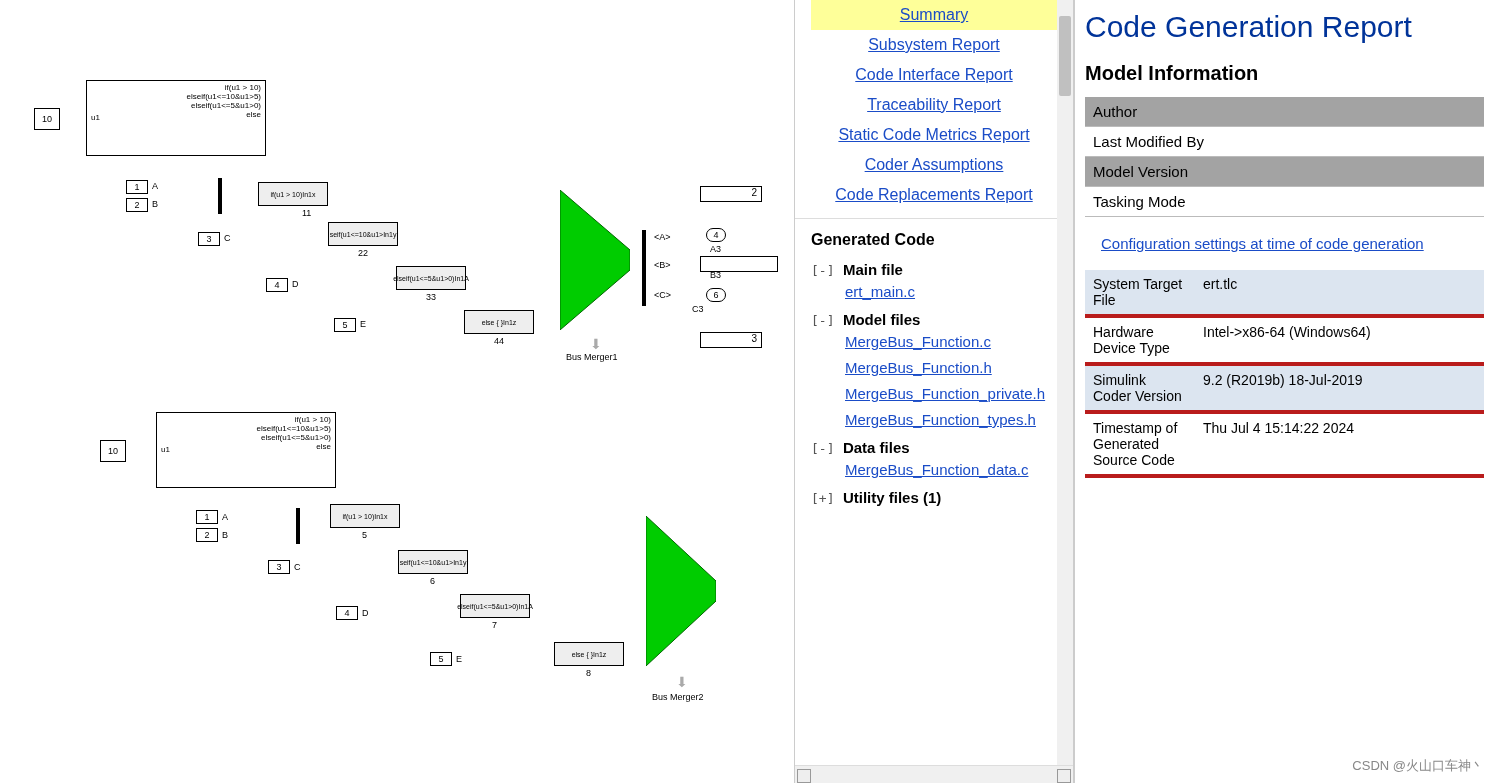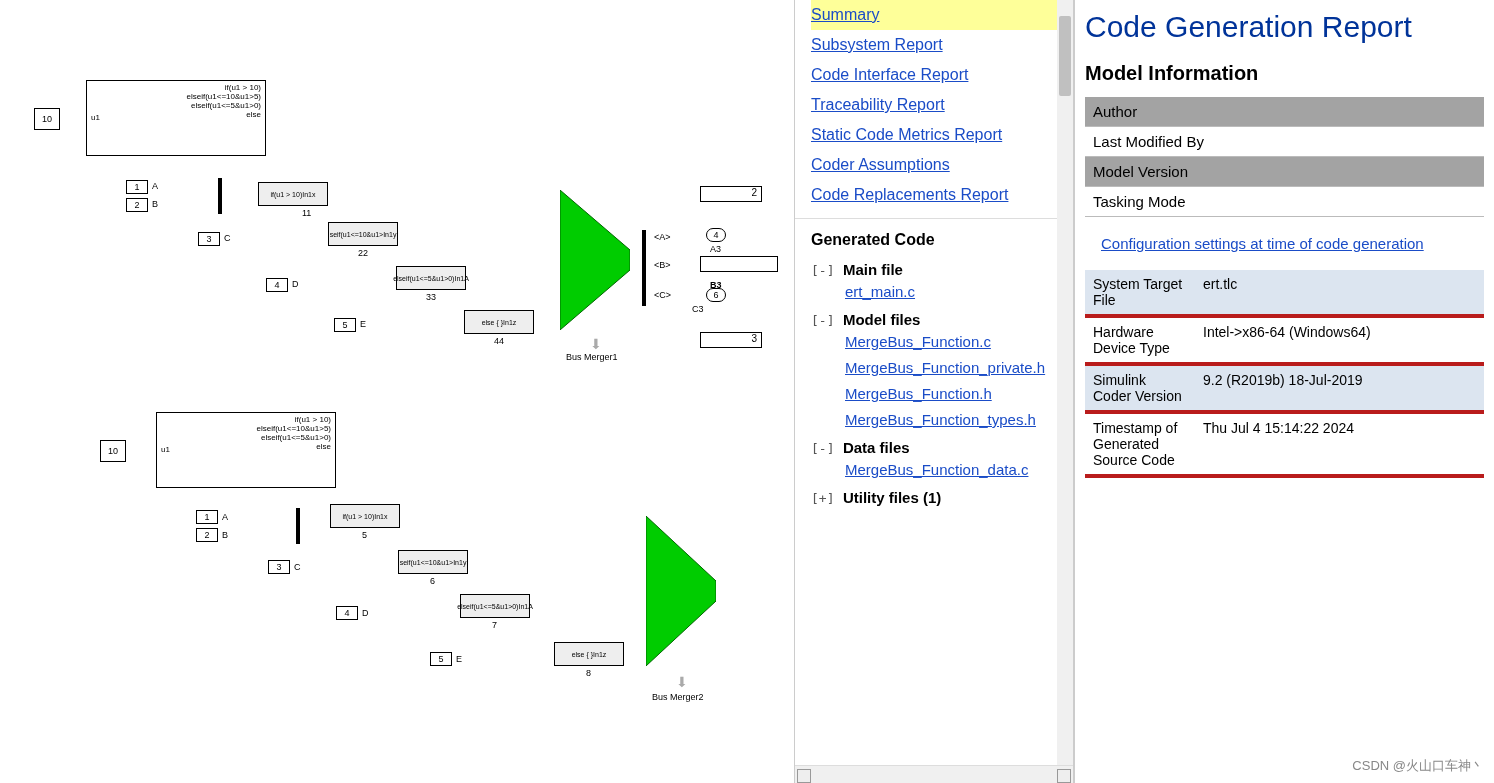--- a/index.html
+++ b/index.html
@@ -3,21 +3,21 @@
 <meta charset="utf-8">
 <style>
   * { box-sizing: border-box; margin: 0; padding: 0; }
   body { font-family: "Segoe UI", Arial, sans-serif; width: 1494px; height: 783px; display: flex; overflow: hidden; background: #fff; }
   .canvas { width: 795px; height: 783px; position: relative; background: #fff; border-right: 1px solid #ccc;}
   .toc-panel { width: 280px; height: 783px; border-right: 2px solid #ccc; background: #fff; position: relative; overflow: hidden; }
   .toc-scroll { overflow-y: scroll; height: 740px; }
   .report-panel { flex: 1; height: 783px; padding: 10px 10px 0 10px; overflow: hidden; }
   .toc-panel h3 { font-size: 17px; padding: 14px 0 10px 16px; font-weight: bold;}
   .toc-links { padding: 0 16px 8px 16px;}
-  .toc-links a { display: block; color: #1a4cc7; text-decoration: underline; padding: 6px 0; font-size: 16px; cursor: pointer;}
+  .toc-links a { display: block; color: #1a4cc7; text-decoration: underline; padding: 6px 0; font-size: 16px; cursor: pointer; text-align: center;}
   .toc-links a.sel { background: #feff99; }
   .gen-head { padding: 12px 16px 6px 16px; font-size: 16px; font-weight: bold; border-top: 1px solid #ddd;}
   .tree { padding: 0 8px 6px 16px; }
   .tree-group { margin: 6px 0; }
   .tree-group .tg { color: #555; font-family: Consolas, monospace; font-size: 13px; margin-right: 4px; cursor: pointer;}
   .tree-group .lbl { font-weight: bold; font-size: 15px;}
   .tree-file { padding: 4px 0 4px 34px;}
   .tree-file a { color: #1a4cc7; text-decoration: underline; font-size: 15px; cursor: pointer;}
   .h-scroll { position: absolute; bottom: 0; left: 0; right: 0; height: 18px; background: #f0f0f0; border-top: 1px solid #ddd;}
   .h-scroll::before, .h-scroll::after { content: ''; position: absolute; top: 3px; width: 12px; height: 12px; border: 1px solid #999; background: #eee;}
@@ -107,21 +107,21 @@
     </svg>
   <div class="arrow-down" style="left:590px; top:336px;">⬇</div>
   <div class="lbl-tiny" style="left:566px; top:352px;">Bus Merger1</div>
   <div class="demux" style="left:642px; top:230px; height:76px;"></div>
   <div class="lbl-tiny" style="left:654px; top:232px;">&lt;A&gt;</div>
   <div class="lbl-tiny" style="left:654px; top:260px;">&lt;B&gt;</div>
   <div class="lbl-tiny" style="left:654px; top:290px;">&lt;C&gt;</div>
   <div class="blk blk-port" style="left:706px; top:228px;">4</div>
   <div class="lbl-tiny" style="left:710px; top:244px;">A3</div>
   <div class="blk blk-port" style="left:706px; top:258px;">5</div>
-  <div class="lbl-tiny" style="left:710px; top:280px;font-weight:bold;">B3</div>
+  <div class="lbl-tiny" style="left:710px; top:270px;">B3</div>
   <div class="blk blk-port" style="left:706px; top:288px;">6</div>
   <div class="lbl-tiny" style="left:692px; top:304px;">C3</div>
   <div class="disp" style="left:700px; top:186px;">2</div>
   <div class="disp" style="left:700px; top:256px; width:78px;"></div>
   <div class="disp" style="left:700px; top:332px;">3</div>
 
   <div class="blk blk-const" style="left:100px; top:440px;">10</div>
   <div class="blk if-blk" style="left:156px; top:412px; width:180px; height:76px;">
     <span style="position:absolute; left:4px; top:32px;">u1</span>
     <span>if(u1 &gt; 10)</span>
@@ -189,22 +189,22 @@
   <div class="tree">
     <div class="tree-group">
       <span class="tg">[-]</span>
       <span class="lbl">Main file</span>
       <div class="tree-file"><a>ert_main.c</a></div>
     </div>
     <div class="tree-group">
       <span class="tg">[-]</span>
       <span class="lbl">Model files</span>
       <div class="tree-file"><a>MergeBus_Function.c</a></div>
+      <div class="tree-file"><a>MergeBus_Function.h</a></div>
       <div class="tree-file"><a>MergeBus_Function_private.h</a></div>
-      <div class="tree-file"><a>MergeBus_Function.h</a></div>
       <div class="tree-file"><a>MergeBus_Function_types.h</a></div>
     </div>
     <div class="tree-group">
       <span class="tg">[-]</span>
       <span class="lbl">Data files</span>
       <div class="tree-file"><a>MergeBus_Function_data.c</a></div>
     </div>
     <div class="tree-group">
       <span class="tg">[+]</span>
       <span class="lbl">Utility files (1)</span>

